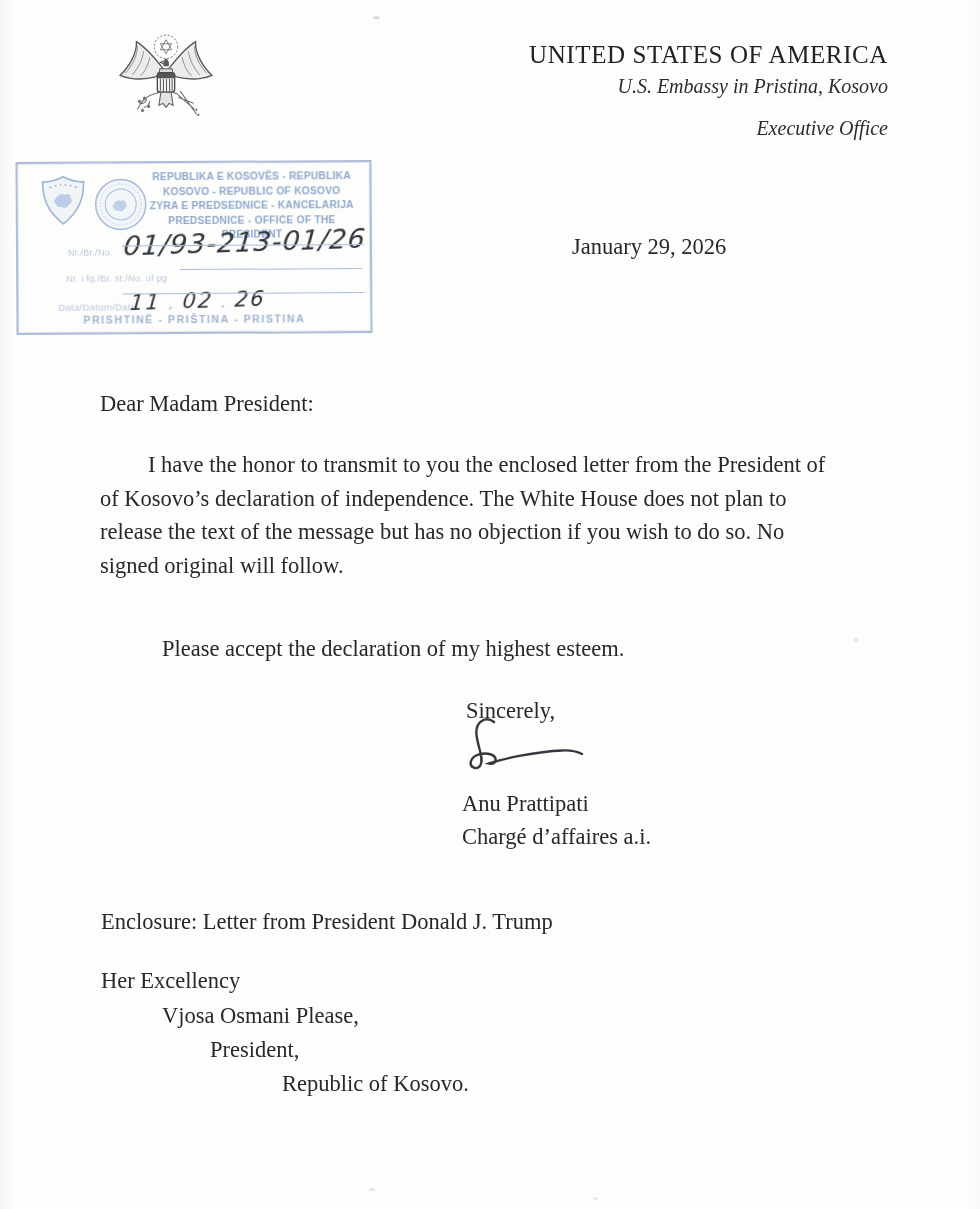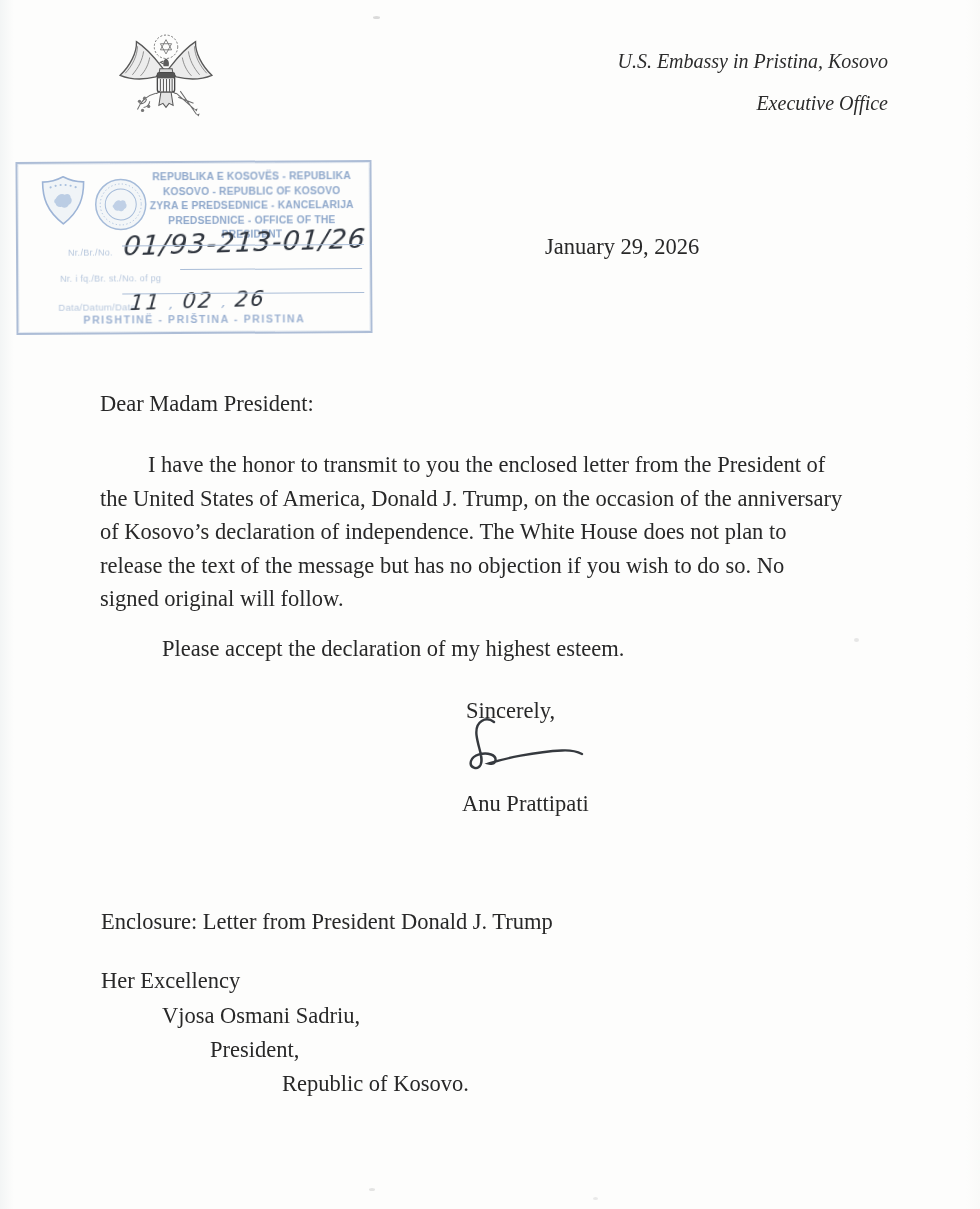--- a/index.html
+++ b/index.html
@@ -28,21 +28,21 @@
     box-shadow:inset 0 0 0 1px rgba(160,184,216,0.25);
   }
   .stamp-header{
     position:absolute;left:122px;top:7px;width:224px;
     text-align:center;font-size:10.3px;line-height:14.6px;
     font-weight:bold;letter-spacing:0.2px;color:#8fa8cb;
     filter:blur(0.2px);
   }
   .stamp-label{position:absolute;font-size:9px;color:#b7c7dd;letter-spacing:0.3px;filter:blur(0.3px);}
   .lbl-nr{left:38px;top:84px;padding-left:12px;}
-  .lbl-pg{left:42px;top:110px;}
+  .lbl-pg{left:48px;top:110px;}
   .lbl-date{left:40px;top:138px;font-size:9.5px;}
   .hand{
     font-family:"DejaVu Sans", sans-serif;
     font-style:italic;color:#30363f;
     transform:skewX(-7deg) rotate(-1.5deg);
     filter:blur(0.2px);
   }
   .hand-number{position:absolute;left:106px;top:64px;font-size:27px;letter-spacing:1px;white-space:nowrap;}
   .hand-date{position:absolute;left:112px;top:126px;font-size:21px;letter-spacing:2px;white-space:nowrap;}
   .hand-sep{color:#8fa8cb;font-size:13px;letter-spacing:0;}
@@ -51,21 +51,21 @@
   .ul-2{left:162px;top:106px;width:182px;}
   .ul-3{left:104px;top:130px;width:242px;}
   .stamp-footer{
     position:absolute;left:0;right:0;top:150px;
     text-align:center;font-size:10.5px;letter-spacing:1.6px;
     color:#9db2d2;font-weight:bold;filter:blur(0.25px);
   }
   .emblem-shield{position:absolute;left:22px;top:11px;width:47px;height:51px;}
   .emblem-round{position:absolute;left:76px;top:14px;width:54px;height:54px;}
   
-  .date-line{left:545px;top:234px;font-size:22.5px;}
+  .date-line{left:572px;top:234px;font-size:22.5px;}
   .salutation{left:100px;top:391px;font-size:22.5px;}
   .para1{left:100px;top:448px;width:812px;font-size:22.5px;line-height:33.5px;}
   .para1 .line{white-space:nowrap;}
   .para1 .line.first{padding-left:48px;}
   .para2{left:162px;top:636px;font-size:22.5px;}
   .sincerely{left:466px;top:698px;font-size:22.5px;}
   .signature{left:464px;top:716px;width:126px;height:58px;}
   .sig-name{left:462px;top:791px;font-size:22.5px;}
   .sig-title{left:462px;top:824px;font-size:22.5px;}
   .enclosure{left:101px;top:909px;font-size:22.5px;}
@@ -118,20 +118,21 @@
         <circle cx="33" cy="73" r="1.6" fill="#777"></circle>
 
       <path d="M60,60 L78,76 M62,64 L77,70 M64,58 L80,81" fill="none" stroke="#6d6d6d" stroke-width="1"></path>
       <path d="M78,76 l3,-1 -1,3 Z M80,81 l3,-1 -1,3 Z" fill="#6d6d6d"></path>
 
       <path d="M44,58 C42,60 41,61 40,60 M56,58 C58,60 59,61 60,60" stroke="#585858" stroke-width="1.1" fill="none"></path>
     </svg>
   </div>
 
   <div class="abs letterhead">
+    <div class="lh-country txt">UNITED STATES OF AMERICA</div>
     <div class="lh-embassy txt">U.S. Embassy in Pristina, Kosovo</div>
     <div class="lh-office txt">Executive Office</div>
   </div>
 
   <div class="abs stamp">
     <div class="emblem-shield">
       <svg viewBox="0 0 47 51" width="47" height="51" aria-hidden="true">
         <path d="M23.5,2 C16,6 9,7.2 3,7.2 C3,22 6.5,36 23.5,49 C40.5,36 44,22 44,7.2 C38,7.2 31,6 23.5,2 Z" fill="rgba(173,196,226,0.16)" stroke="#9db4d6" stroke-width="1.6"></path>
         <g fill="#a9c0de">
           <circle cx="11" cy="12.5" r="1.1"></circle>
@@ -173,42 +174,42 @@
 
     <div class="stamp-footer">PRISHTINË - PRIŠTINA - PRISTINA</div>
   </div>
 
   <div class="abs date-line txt">January 29, 2026</div>
 
   <div class="abs salutation txt">Dear Madam President:</div>
 
   <div class="abs para1 txt">
     <div class="line first">I have the honor to transmit to you the enclosed letter from the President of</div>
-    <div class="line">the United States of America, Donald J. Trump, on the occasion of the anniversary</div>
     <div class="line">of Kosovo’s declaration of independence.  The White House does not plan to</div>
     <div class="line">release the text of the message but has no objection if you wish to do so.  No</div>
     <div class="line">signed original will follow.</div>
   </div>
 
   <div class="abs para2 txt">Please accept the declaration of my highest esteem.</div>
 
   <div class="abs sincerely txt">Sincerely,</div>
 
   <div class="abs signature">
     <svg viewBox="0 0 126 58" width="126" height="58" aria-hidden="true">
       <path d="M30,6 C22,0 11,5 12.5,19 C14,32 20,42 16.5,49 C13.5,54.5 5,52 7,45 C9,38.5 20,36 27,38.5 C34,41 32.5,49 25,47.5 C38,43 72,35.5 98,34.5 C107,34 113,35.5 118,38" fill="none" stroke="#35393e" stroke-width="2.4" stroke-linecap="round"></path>
     </svg>
   </div>
 
   <div class="abs sig-name txt">Anu Prattipati</div>
+  <div class="abs sig-title txt">Chargé d’affaires a.i.</div>
 
   <div class="abs enclosure txt">Enclosure: Letter from President Donald J. Trump</div>
 
   <div class="abs addr1 txt">Her Excellency</div>
-  <div class="abs addr2 txt">Vjosa Osmani Sadriu,</div>
+  <div class="abs addr2 txt">Vjosa Osmani Please,</div>
   <div class="abs addr3 txt">President,</div>
   <div class="abs addr4 txt">Republic of Kosovo.</div>
 
   <div class="speck sp1"></div>
   <div class="speck sp2"></div>
   <div class="speck sp3"></div>
   <div class="speck sp4"></div>
 </div>
 
 </body></html>

